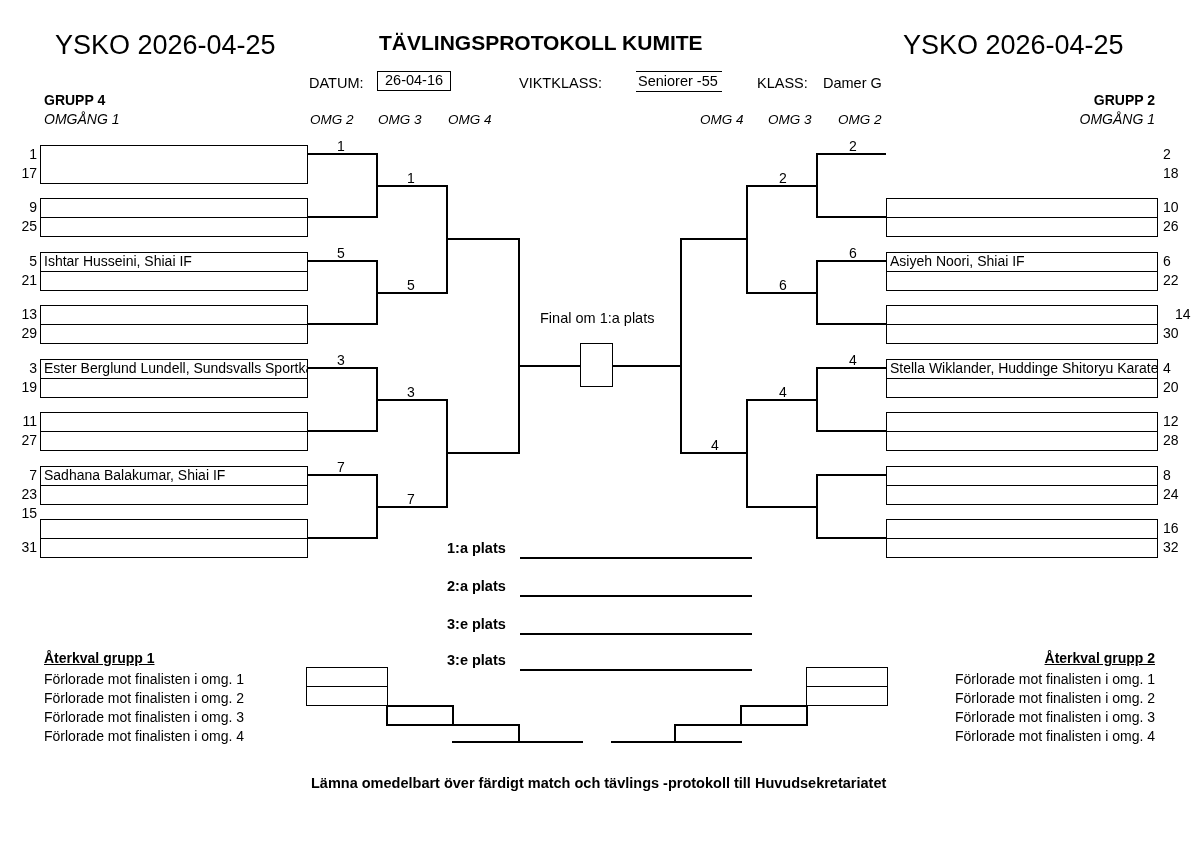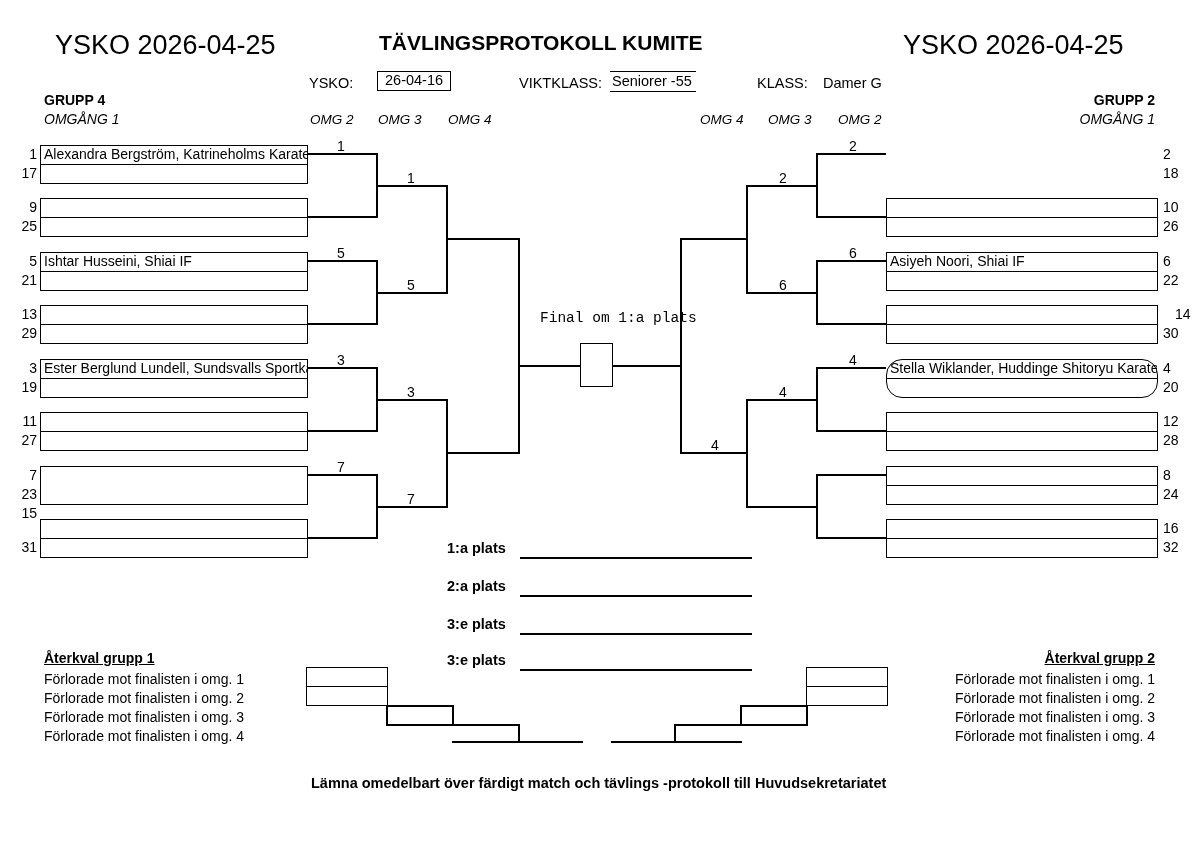--- a/index.html
+++ b/index.html
@@ -90,21 +90,21 @@
     position:absolute;
     font-size:14px;
     white-space:nowrap;
     text-align:center;
   }
   .finalbox{
     border:1.7px solid #000;
     box-sizing:border-box;
     background:#fff;
   }
-  .finaltxt{font-size:14.5px;white-space:nowrap;font-family:Liberation Mono, monospace;}
+  .finaltxt{font-size:14.5px;white-space:nowrap;}
   .placelbl{
     font-size:14.5px;
     font-weight:bold;
     white-space:nowrap;
   }
   .placeline{background:#000;height:1.7px;}
   .rep-title{
     font-size:14px;
     font-weight:bold;
     text-decoration:underline;
@@ -130,46 +130,45 @@
 </style>
 </head>
 <body>
 
 <div id="sheet">
 
   <div class="abs ttl-side" style="left:55px;top:30px;">YSKO 2026-04-25</div>
   <div class="abs ttl-main" style="left:379px;top:31px;">TÄVLINGSPROTOKOLL KUMITE</div>
   <div class="abs ttl-side" style="left:903px;top:30px;">YSKO 2026-04-25</div>
 
-  <div class="abs hdr-lbl" style="left:309px;top:75px;">YSKO:</div>
+  <div class="abs hdr-lbl" style="left:309px;top:75px;">DATUM:</div>
   <div class="abs" style="left:377px;top:71px;"><span class="boxed-val">26-04-16</span></div>
 
   <div class="abs hdr-lbl" style="left:519px;top:75px;">VIKTKLASS:</div>
-  <div class="abs" style="left:610px;top:71px;"><span class="dblline">Seniorer -55</span></div>
+  <div class="abs" style="left:636px;top:71px;"><span class="dblline">Seniorer -55</span></div>
 
   <div class="abs hdr-lbl" style="left:757px;top:75px;">KLASS:</div>
   <div class="abs hdr-val" style="left:823px;top:75px;">Damer G</div>
 
   <div class="abs grp" style="left:44px;top:92px;">GRUPP 4</div>
   <div class="abs omgang" style="left:44px;top:111px;">OMGÅNG 1</div>
   <div class="abs grp" style="left:1090px;top:92px;text-align:right;width:65px;">GRUPP 2</div>
   <div class="abs omgang" style="left:1066px;top:111px;text-align:right;width:89px;">OMGÅNG 1</div>
 
   <div class="abs omg" style="left:310px;top:112px;">OMG 2</div>
   <div class="abs omg" style="left:378px;top:112px;">OMG 3</div>
   <div class="abs omg" style="left:448px;top:112px;">OMG 4</div>
 
   <div class="abs omg" style="left:700px;top:112px;">OMG 4</div>
   <div class="abs omg" style="left:768px;top:112px;">OMG 3</div>
   <div class="abs omg" style="left:838px;top:112px;">OMG 2</div>
 
   <div class="abs seed l" style="left:12px;top:145px;width:25px;">1</div>
   <div class="abs seed l" style="left:12px;top:164px;width:25px;">17</div>
   <div class="abs slotbox" style="left:40px;top:145px;width:268px;height:39px;">
-    <div class="slotrow top">Alexandra Bergström, Katrineholms Karate</div>
     <div class="slotrow"></div>
   </div>
 
   <div class="abs seed l" style="left:12px;top:198px;width:25px;">9</div>
   <div class="abs seed l" style="left:12px;top:217px;width:25px;">25</div>
   <div class="abs slotbox" style="left:40px;top:198px;width:268px;height:39px;">
     <div class="slotrow top"></div>
     <div class="slotrow"></div>
   </div>
 
@@ -197,20 +196,21 @@
   <div class="abs seed l" style="left:12px;top:412px;width:25px;">11</div>
   <div class="abs seed l" style="left:12px;top:431px;width:25px;text-align:right;">27</div>
   <div class="abs slotbox" style="left:40px;top:412px;width:268px;height:39px;">
     <div class="slotrow top"></div>
     <div class="slotrow"></div>
   </div>
 
   <div class="abs seed l" style="left:12px;top:466px;width:25px;">7</div>
   <div class="abs seed l" style="left:12px;top:485px;width:25px;">23</div>
   <div class="abs slotbox" style="left:40px;top:466px;width:268px;height:39px;">
+    <div class="slotrow top">Sadhana Balakumar, Shiai IF</div>
     <div class="slotrow"></div>
   </div>
 
   <div class="abs seed l" style="left:12px;top:504px;width:25px;">15</div>
   <div class="abs seed l" style="left:12px;top:538px;width:25px;">31</div>
   <div class="abs slotbox" style="left:40px;top:519px;width:268px;height:39px;">
     <div class="slotrow top"></div>
     <div class="slotrow"></div>
   </div>
 
@@ -276,21 +276,21 @@
 
   <div class="abs seed r" style="left:1163px;top:305px;width:30px;margin-left:12px;">14</div>
   <div class="abs seed r" style="left:1163px;top:324px;width:30px;">30</div>
   <div class="abs slotbox" style="left:886px;top:305px;width:272px;height:39px;">
     <div class="slotrow top"></div>
     <div class="slotrow"></div>
   </div>
 
   <div class="abs seed r" style="left:1163px;top:359px;width:30px;">4</div>
   <div class="abs seed r" style="left:1163px;top:378px;width:30px;">20</div>
-  <div class="abs slotbox" style="left:886px;top:359px;width:272px;height:39px;border-radius:16px;">
+  <div class="abs slotbox" style="left:886px;top:359px;width:272px;height:39px;">
     <div class="slotrow top">Stella Wiklander, Huddinge Shitoryu Karate</div>
     <div class="slotrow"></div>
   </div>
 
   <div class="abs seed r" style="left:1163px;top:412px;width:30px;">12</div>
   <div class="abs seed r" style="left:1163px;top:431px;width:30px;">28</div>
   <div class="abs slotbox" style="left:886px;top:412px;width:272px;height:39px;">
     <div class="slotrow top"></div>
     <div class="slotrow"></div>
   </div>

